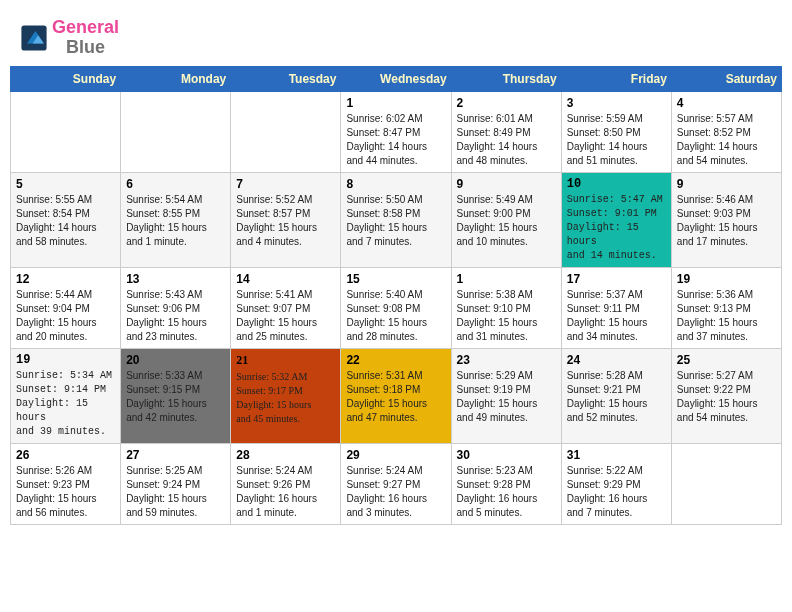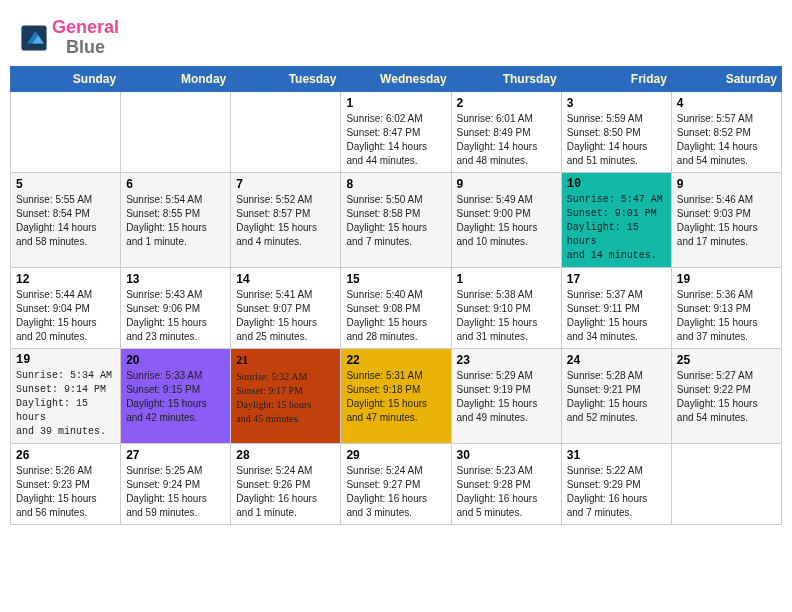--- a/index.html
+++ b/index.html
@@ -203,21 +203,21 @@
         <td>
           <span class="day-num">19</span>
           <div class="day-info">Sunrise: 5:36 AM<br>Sunset: 9:13 PM<br>Daylight: 15 hours<br>and 37 minutes.</div>
         </td>
       </tr>
       <tr>
         <td style="background: rgb(245, 245, 245); font-family: Liberation Mono, monospace;">
           <span class="day-num">19</span>
           <div class="day-info">Sunrise: 5:34 AM<br>Sunset: 9:14 PM<br>Daylight: 15 hours<br>and 39 minutes.</div>
         </td>
-        <td style="background: #8b5cf6;">
+        <td style="background: #737373;">
           <span class="day-num">20</span>
           <div class="day-info">Sunrise: 5:33 AM<br>Sunset: 9:15 PM<br>Daylight: 15 hours<br>and 42 minutes.</div>
         </td>
         <td style="background: #c2410c; font-family: Liberation Serif, serif;">
           <span class="day-num">21</span>
           <div class="day-info">Sunrise: 5:32 AM<br>Sunset: 9:17 PM<br>Daylight: 15 hours<br>and 45 minutes.</div>
         </td>
         <td style="background: #eab308;">
           <span class="day-num">22</span>
           <div class="day-info">Sunrise: 5:31 AM<br>Sunset: 9:18 PM<br>Daylight: 15 hours<br>and 47 minutes.</div>

